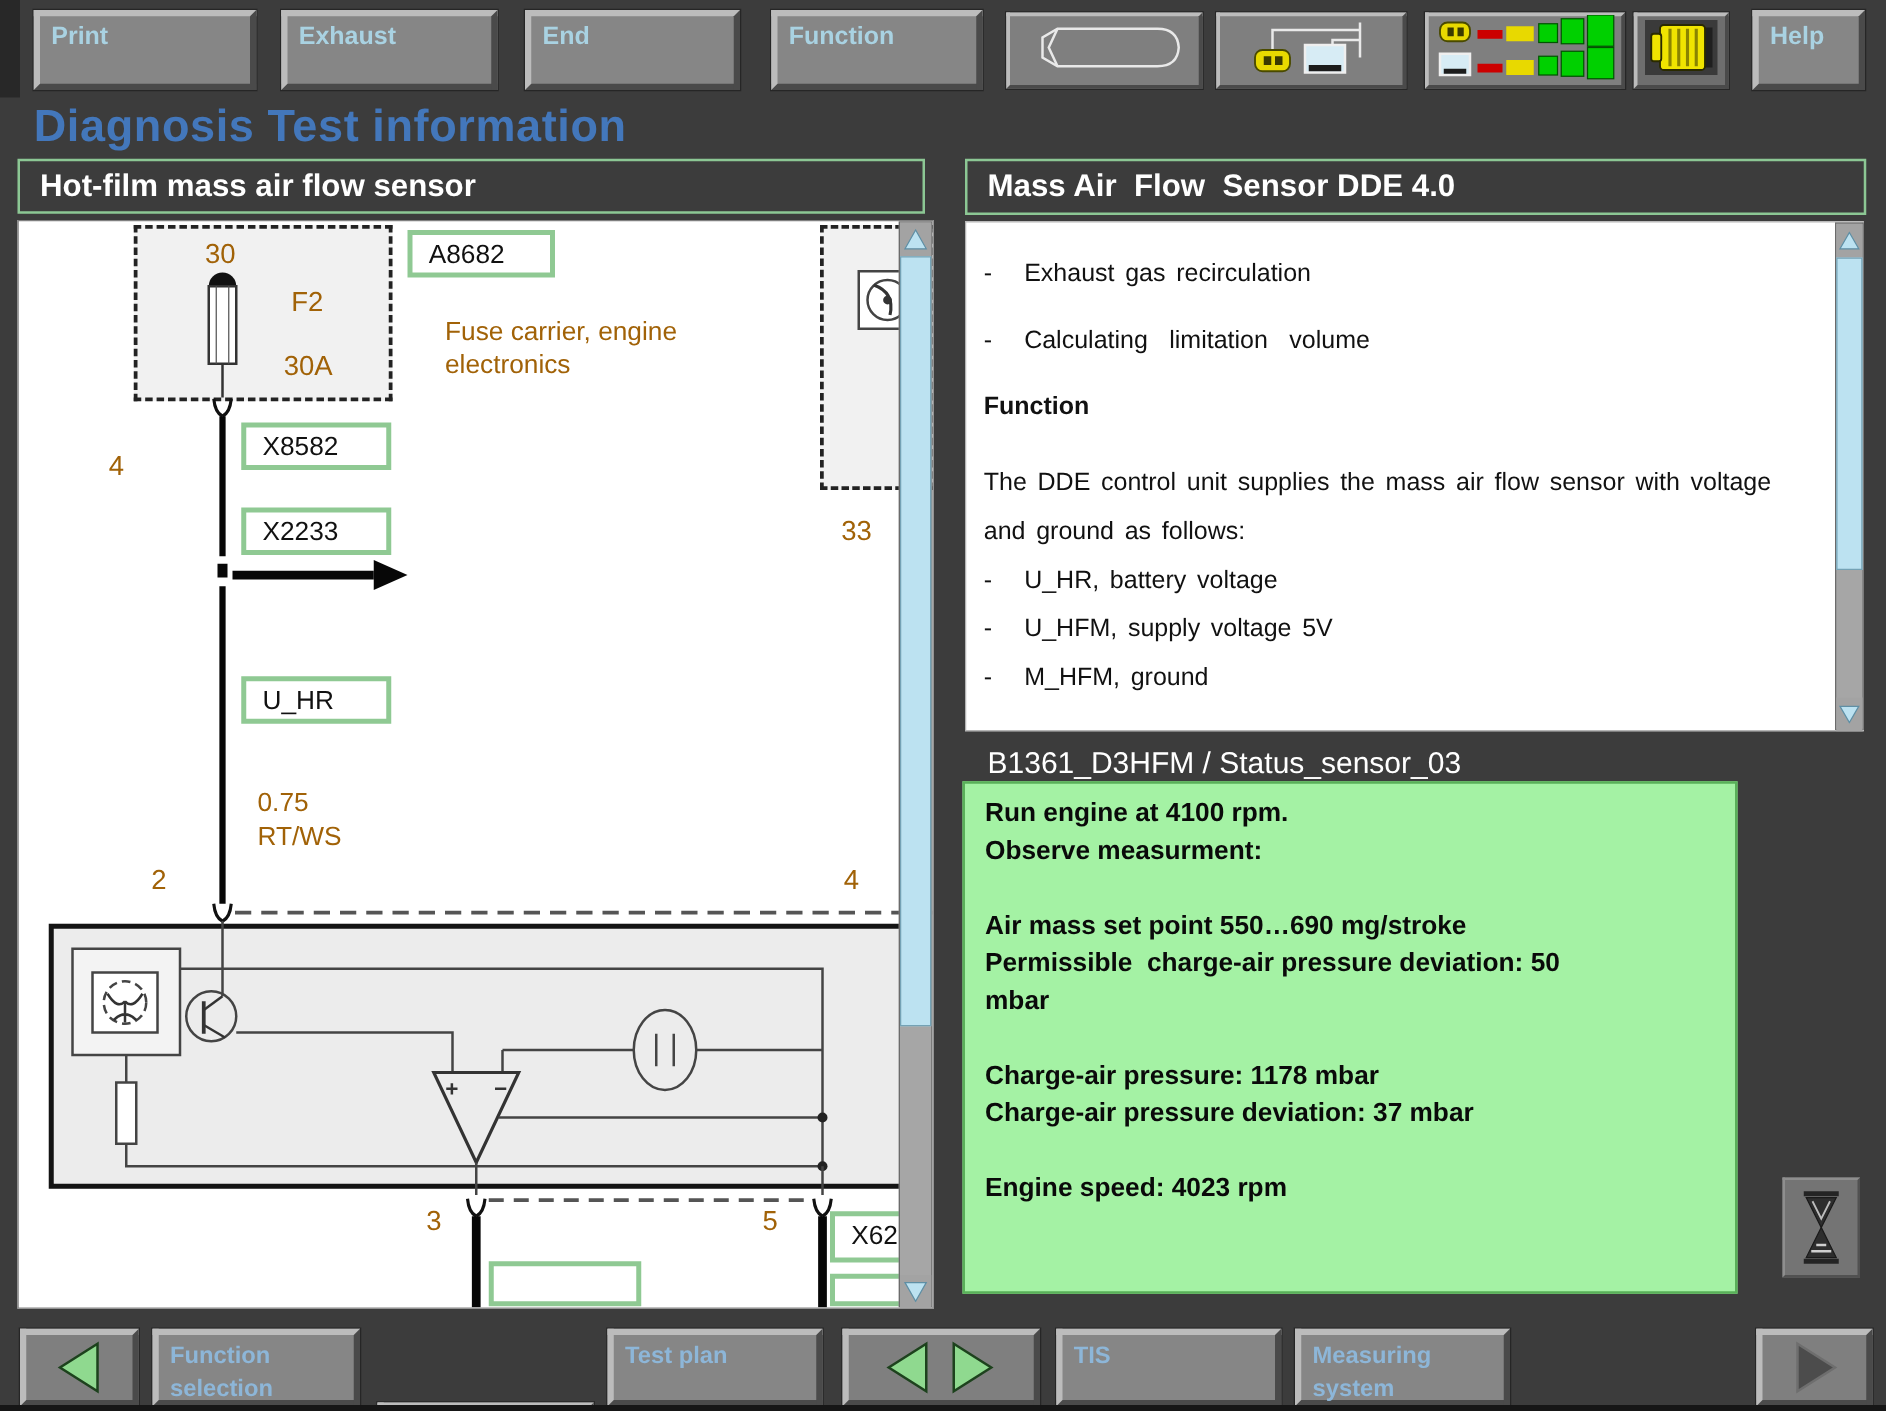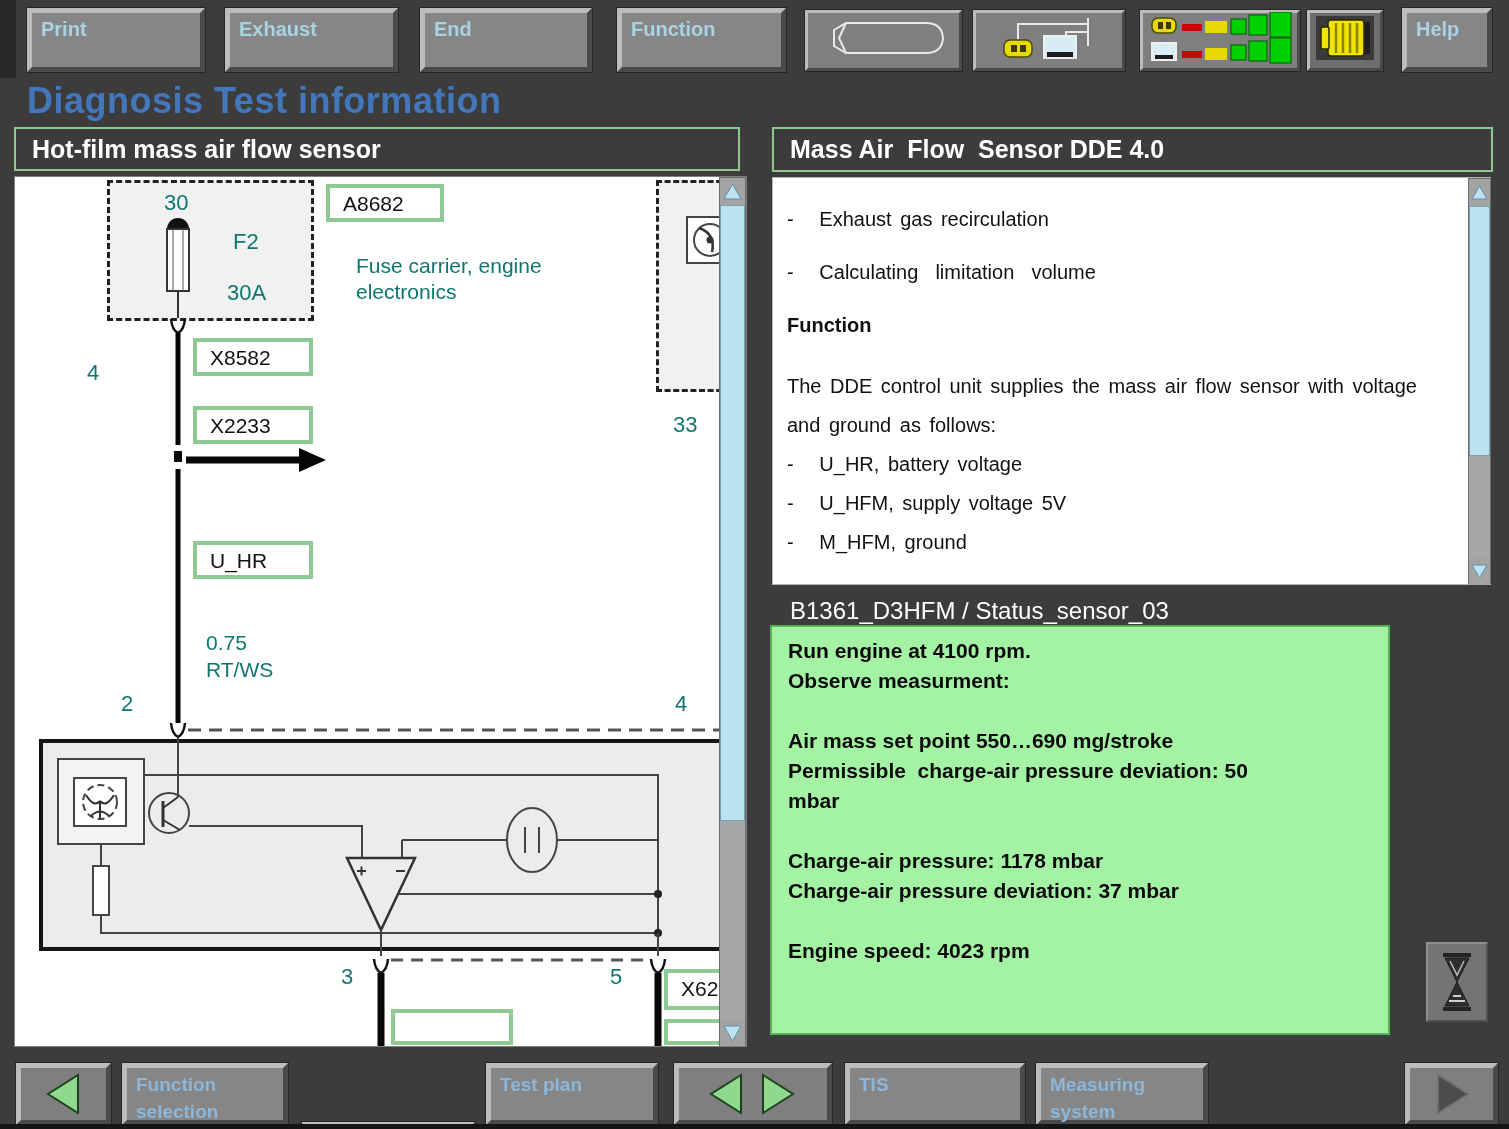--- a/index.html
+++ b/index.html
@@ -22,21 +22,21 @@
 
   .diagram{position:absolute;left:14px;top:176px;width:731px;height:869px;background:#ffffff;
            border:1px solid #808080;box-sizing:content-box;overflow:hidden;}
   .dashbox{position:absolute;border:3px dashed #222;background:#f1f1f1;box-sizing:border-box;z-index:0;}
   .sensorbox{position:absolute;left:24px;top:562px;width:705px;height:212px;border:4px solid #141414;
              background:#ececec;box-sizing:border-box;z-index:0;}
   .diag-svg{position:absolute;left:0;top:0;z-index:1;pointer-events:none;}
   .gbox{position:absolute;border:4px solid #8fc993;background:#ffffff;box-sizing:border-box;
         color:#111;font-size:21px;z-index:2;}
   .gbox .lbl{position:absolute;left:13px;top:4px;}
-  .dlabel{position:absolute;color:#0f766e;font-size:22px;z-index:2;line-height:26px;}
+  .dlabel{position:absolute;color:#a16207;font-size:22px;z-index:2;line-height:26px;}
 
   
   .sbar{position:absolute;z-index:5;border:1px solid #6b6b6b;box-sizing:border-box;background:#a6a6a6;}
   .sbtn{position:absolute;left:0;width:100%;background:#a3a3a3;display:flex;align-items:center;justify-content:center;}
   .sthumb{position:absolute;left:0;width:100%;background:#bce2f1;border:1px solid #74a2b5;box-sizing:border-box;}
 
   .textpanel{position:absolute;left:772px;top:177px;width:719px;height:408px;background:#ffffff;
              border:1px solid #b5b5b5;box-sizing:border-box;color:#111;}
   .tline{position:absolute;left:14px;font-size:20px;word-spacing:3px;}
   .tbold{font-weight:bold;}

